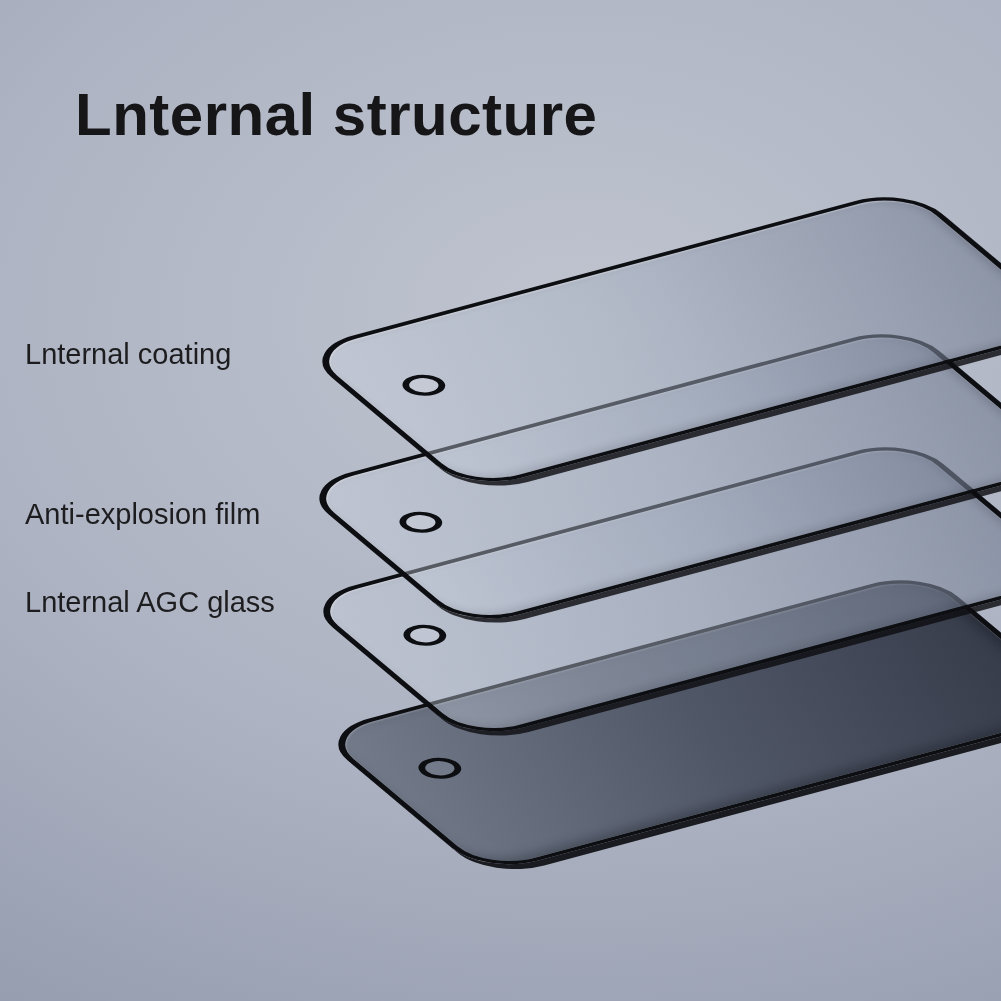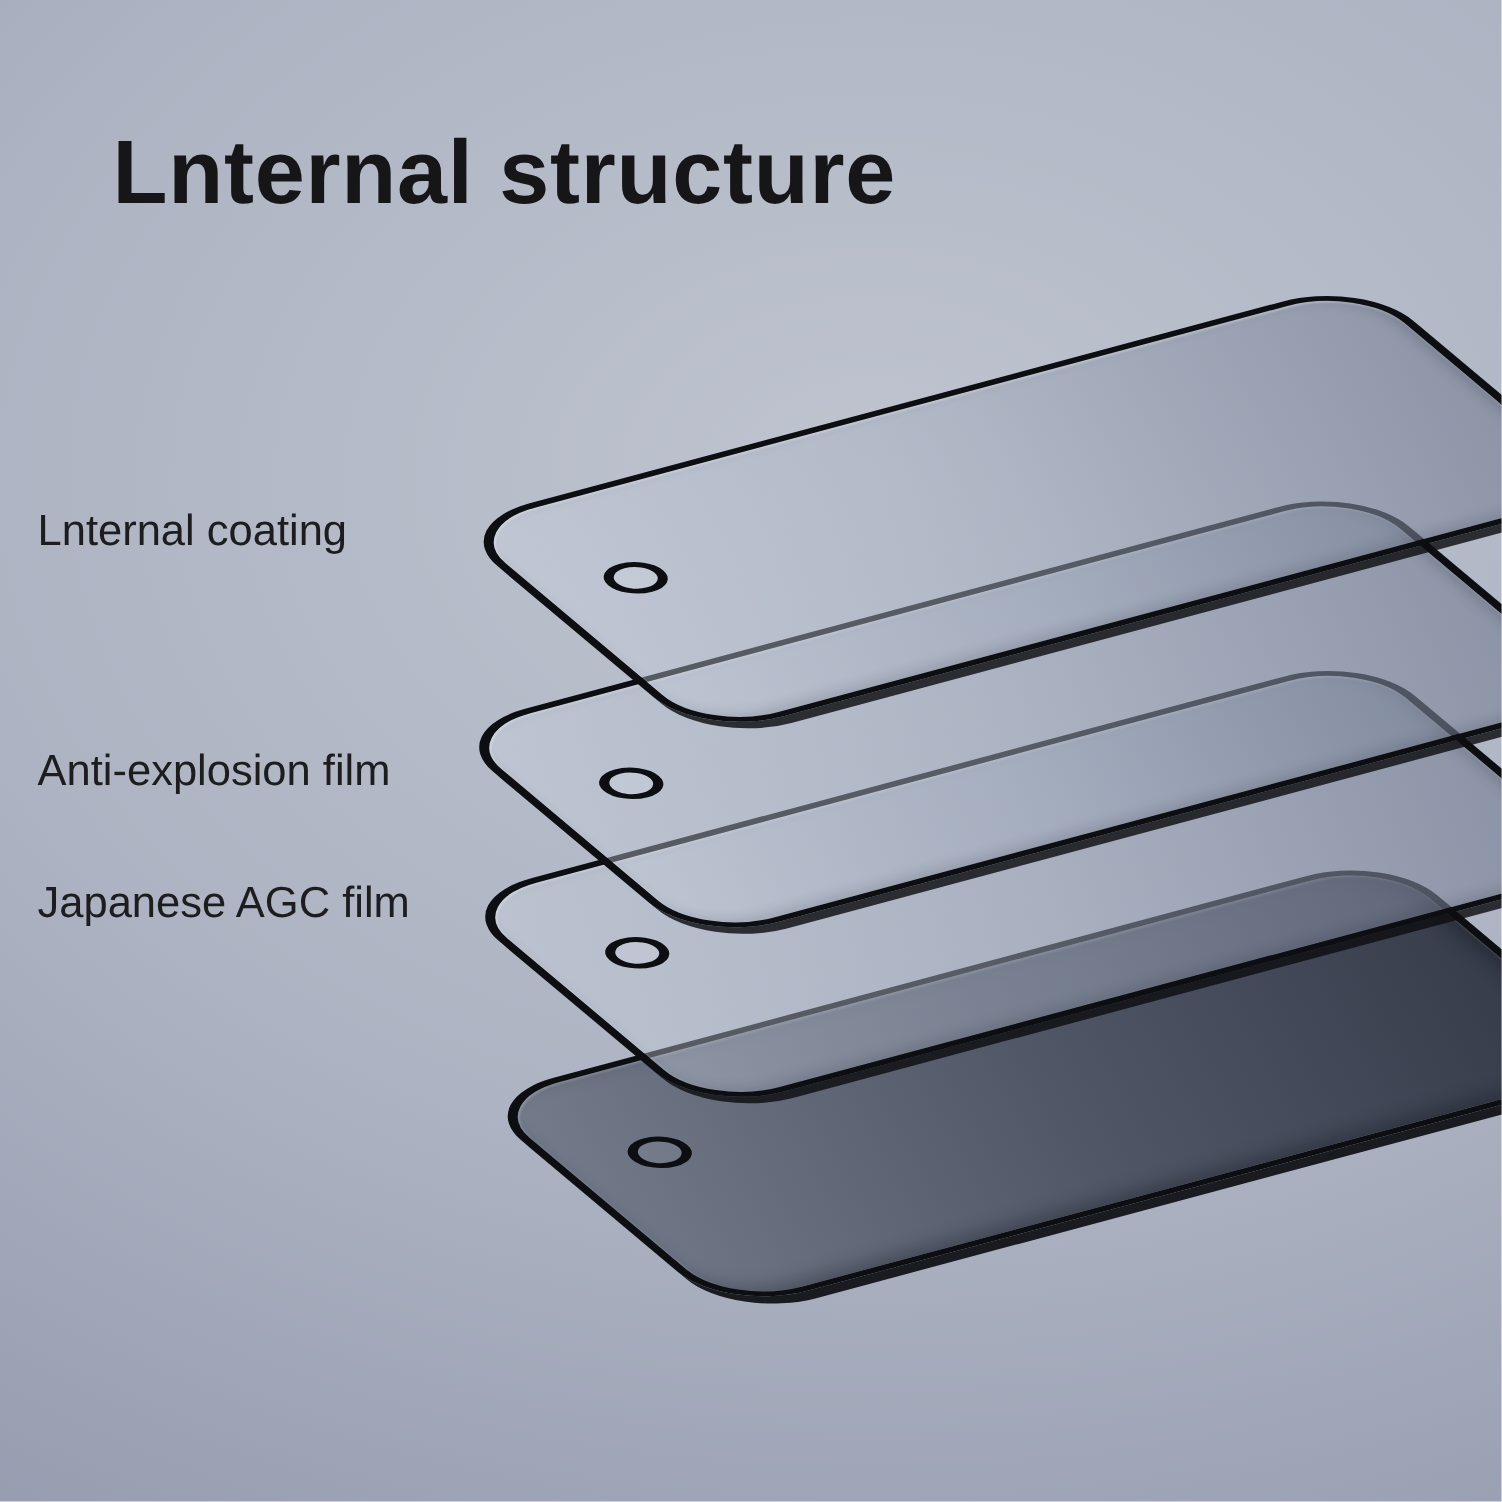--- a/index.html
+++ b/index.html
@@ -93,21 +93,21 @@
 </style>
 </head>
 <body>
 
 <div class="stage">
 
   <h1 class="title">Lnternal structure</h1>
 
   <div class="layer-label label-1">Lnternal coating</div>
   <div class="layer-label label-2">Anti-explosion film</div>
-  <div class="layer-label label-3">Japanese AGC film</div>
+  <div class="layer-label label-3">Lnternal AGC glass</div>
 
   <div class="panel panel-clear panel-1">
     <div class="hole"></div>
   </div>
 
   <div class="panel panel-clear panel-2">
     <div class="hole"></div>
   </div>
 
   <div class="panel panel-clear panel-3">

